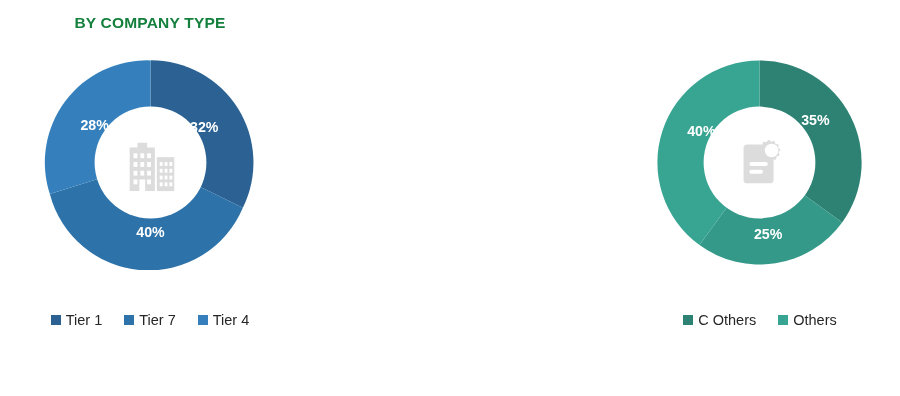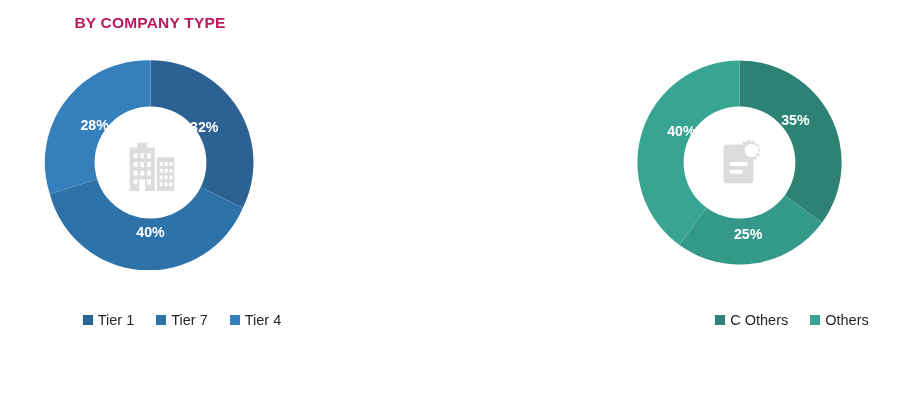--- a/index.html
+++ b/index.html
@@ -17,46 +17,46 @@
   #panel-region{left:620px;width:280px;}
 
   .panel-title{
     position:absolute;left:0;right:0;top:14px;
     text-align:center;
     font-size:15.5px;
     font-weight:bold;
     letter-spacing:.2px;
     font-family:"Liberation Sans", sans-serif;
   }
-  #title-company{color:#be185d;}
+  #title-company{color:#15803d;}
   #title-designation{color:#2A7D6E;}
   #title-region{color:#6E8B35;}
 
   .donut-wrap{position:absolute;}
   #donut-company{left:43px;top:55px;width:215px;height:215px;}
-  #donut-designation{left:332px;top:55px;width:215px;height:215px;}
+  #donut-designation{left:352px;top:55px;width:215px;height:215px;}
   .donut-wrap svg{display:block;width:100%;height:100%;}
 
   .slice-label{
     fill:#ffffff;
     font-family:"Liberation Sans", sans-serif;
     font-size:13.2px;
     font-weight:bold;
     text-anchor:middle;
     dominant-baseline:middle;
   }
 
   .center-icon{
     position:absolute;left:50%;top:50%;
     transform:translate(-50%,-50%);
     width:62px;height:62px;
   }
   .center-icon svg{display:block;width:100%;height:100%;}
 
-  .legend{position:absolute;padding-left:32px;}
+  .legend{position:absolute;}
   .legend-row{
     display:flex;align-items:center;
     justify-content:center;
     gap:22px;
   }
   .legend-item{
     display:flex;align-items:center;
     gap:5px;
     white-space:nowrap;
   }

